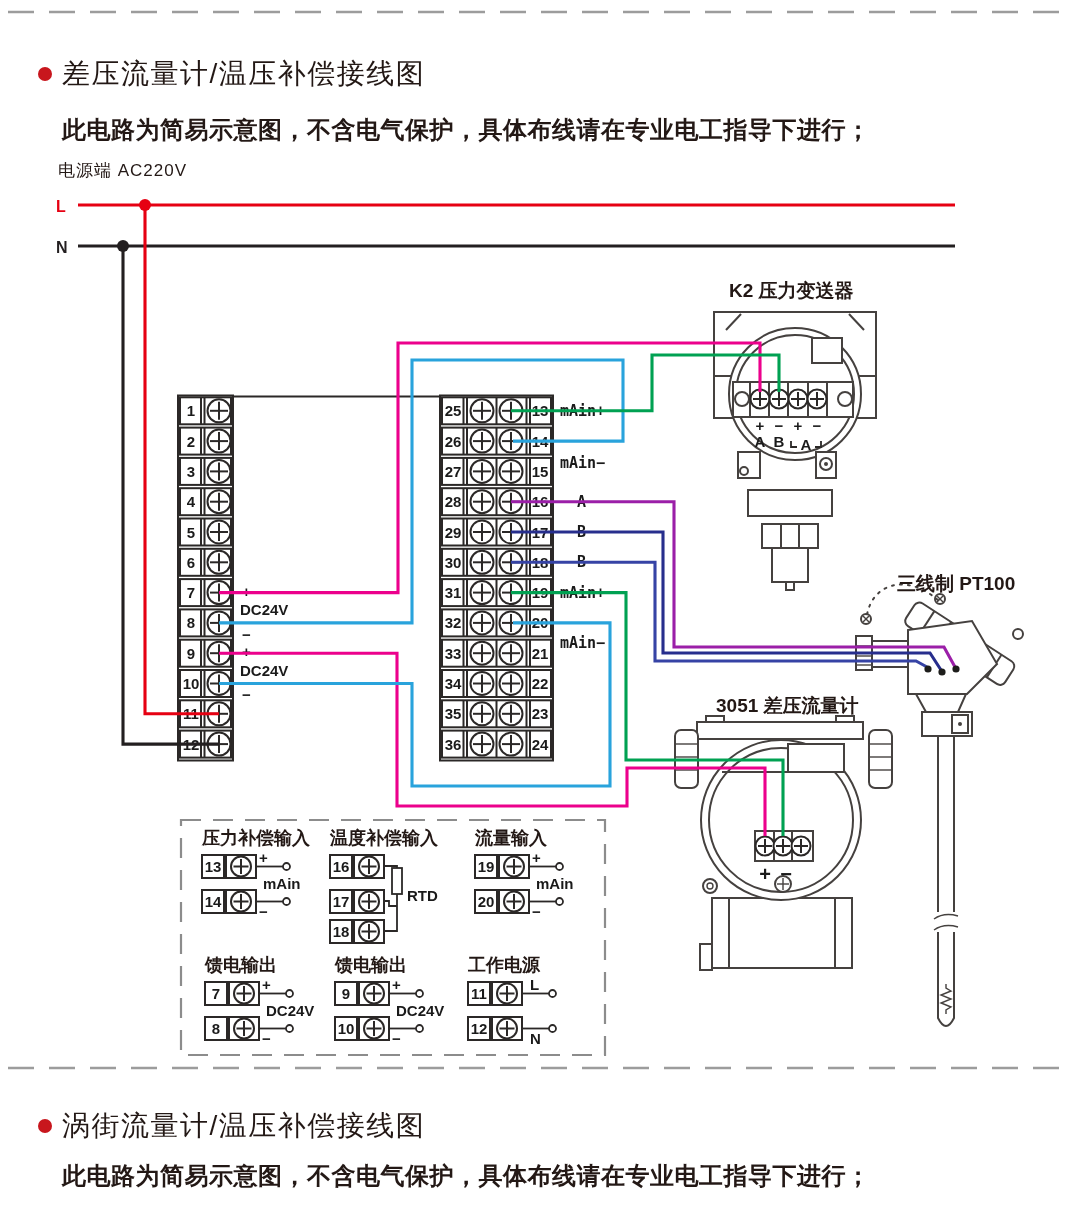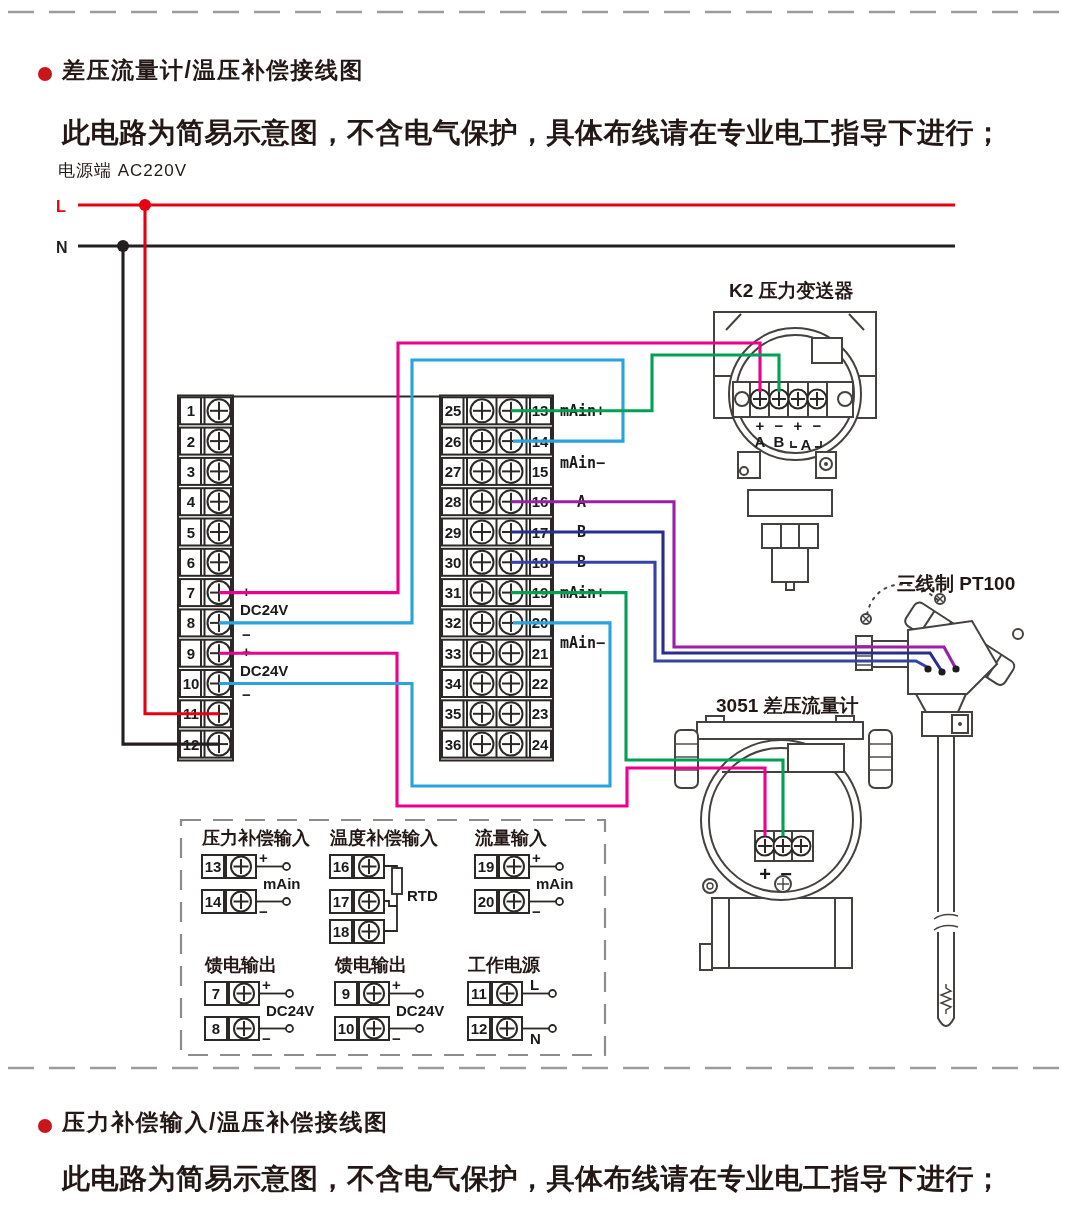--- a/index.html
+++ b/index.html
@@ -1,20 +1,20 @@
 <!DOCTYPE html>
 <html style="--c-red: #e60012; --c-neutral: #231f20; --c-magenta: #ec008c; --c-cyan: #29a3dc; --c-green: #00a152; --c-purple: #9b1fa8; --c-navy: #272e8d; --c-blue: #3643a5; --c-bullet: #c8161d; --c-dash: #9c9c9c;"><head>
 <meta charset="utf-8">
 <style>
   html,body{margin:0;padding:0;background:#fff}
   body{width:1080px;height:1227px;position:relative;overflow:hidden;
        font-family:"Liberation Sans",sans-serif;color:#231815}
   .abs{position:absolute;white-space:nowrap}
-  .t1{font-size:23px;font-weight:700;letter-spacing:1.5px}
-  .st{font-size:28px;font-weight:700;letter-spacing:.5px}
+  .t1{font-size:28px;font-weight:400;letter-spacing:1.5px}
+  .st{font-size:24px;font-weight:700;letter-spacing:.5px}
   .ph{font-size:17px;font-weight:400;letter-spacing:1px}
   svg{position:absolute;left:0;top:0}
   
   .ln{stroke:#2b2827;stroke-width:2;fill:none}
   .lnw{stroke:#2b2827;stroke-width:1.8;fill:none}
   .scr{fill:#fff}
   .art{stroke:#45413f;stroke-width:2;fill:#fff}
   .artl{stroke:#45413f;stroke-width:2;fill:none}
   .artt{stroke:#45413f;stroke-width:1.4;fill:none}
   .dotted{stroke:#45413f;stroke-width:2;fill:none;stroke-dasharray:2 6;stroke-linecap:round}
@@ -635,14 +635,14 @@
           <text x="530" y="1043.5" class="sgn" text-anchor="start">N</text>
         </g>
         <text x="407" y="901" class="sgn" text-anchor="start">RTD</text>
       </g>
   </g>
 </svg>
 
 <div class="abs t1" style="left:62px;top:55px">差压流量计/温压补偿接线图</div>
 <div class="abs st" style="left:62px;top:114px">此电路为简易示意图，不含电气保护，具体布线请在专业电工指导下进行；</div>
 <div class="abs ph" style="left:58px;top:159px">电源端 AC220V</div>
-<div class="abs t1" style="left:62px;top:1107px">压力补偿输入/温压补偿接线图</div>
+<div class="abs t1" style="left:62px;top:1107px">涡街流量计/温压补偿接线图</div>
 <div class="abs st" style="left:62px;top:1160px">此电路为简易示意图，不含电气保护，具体布线请在专业电工指导下进行；</div>
 
 </body></html>

